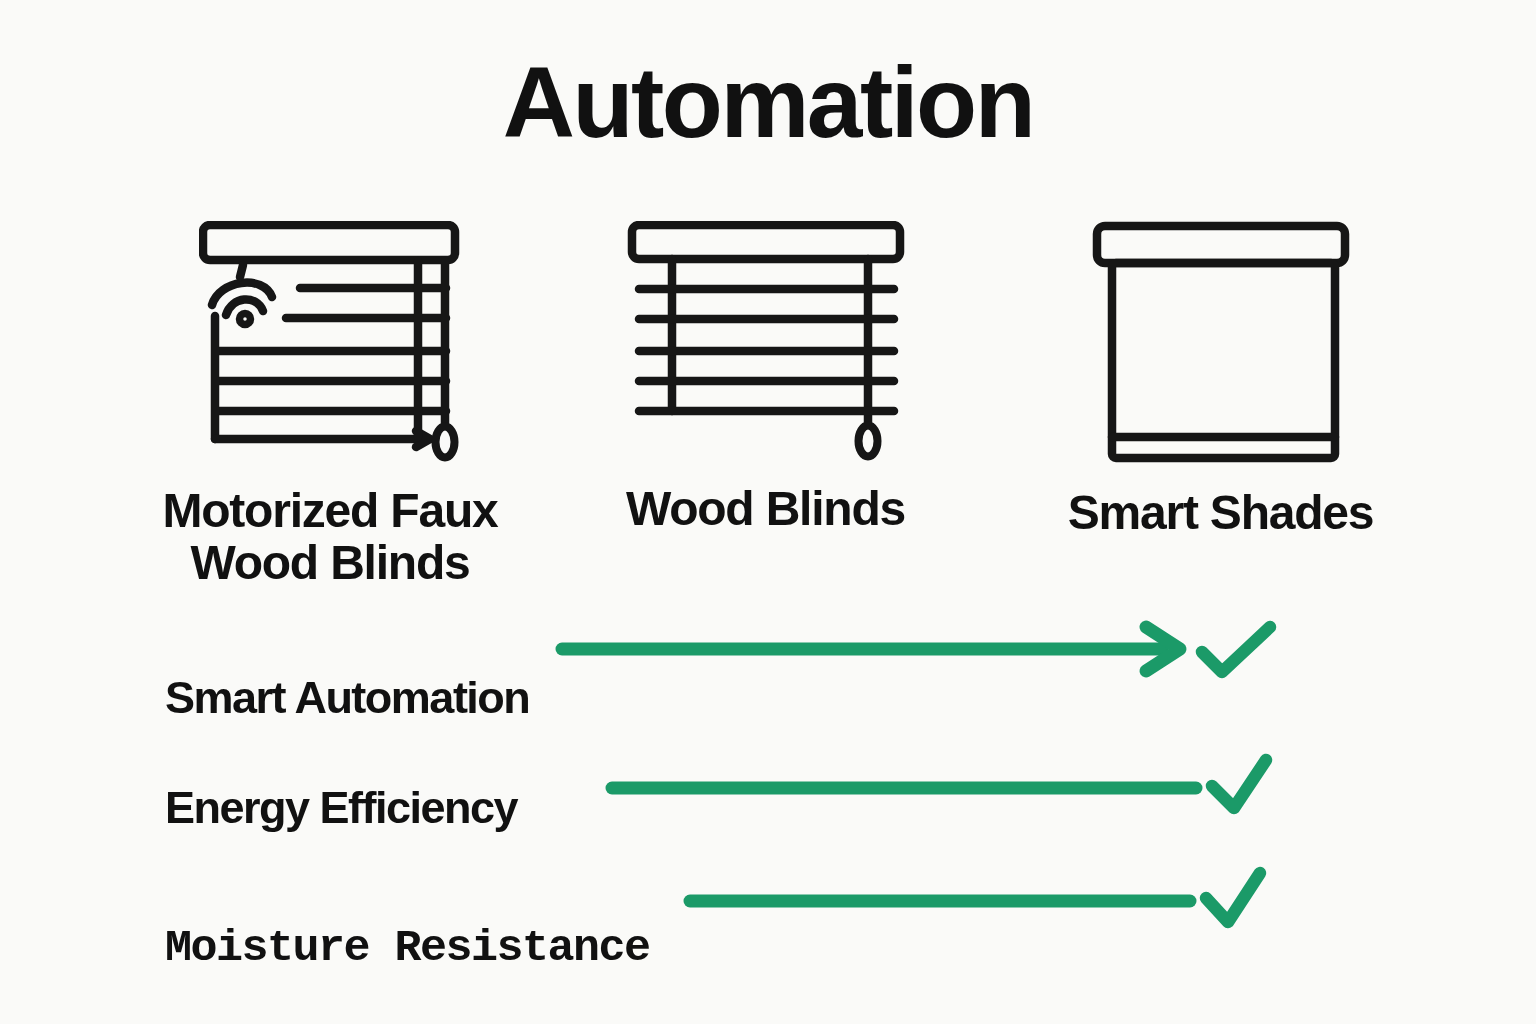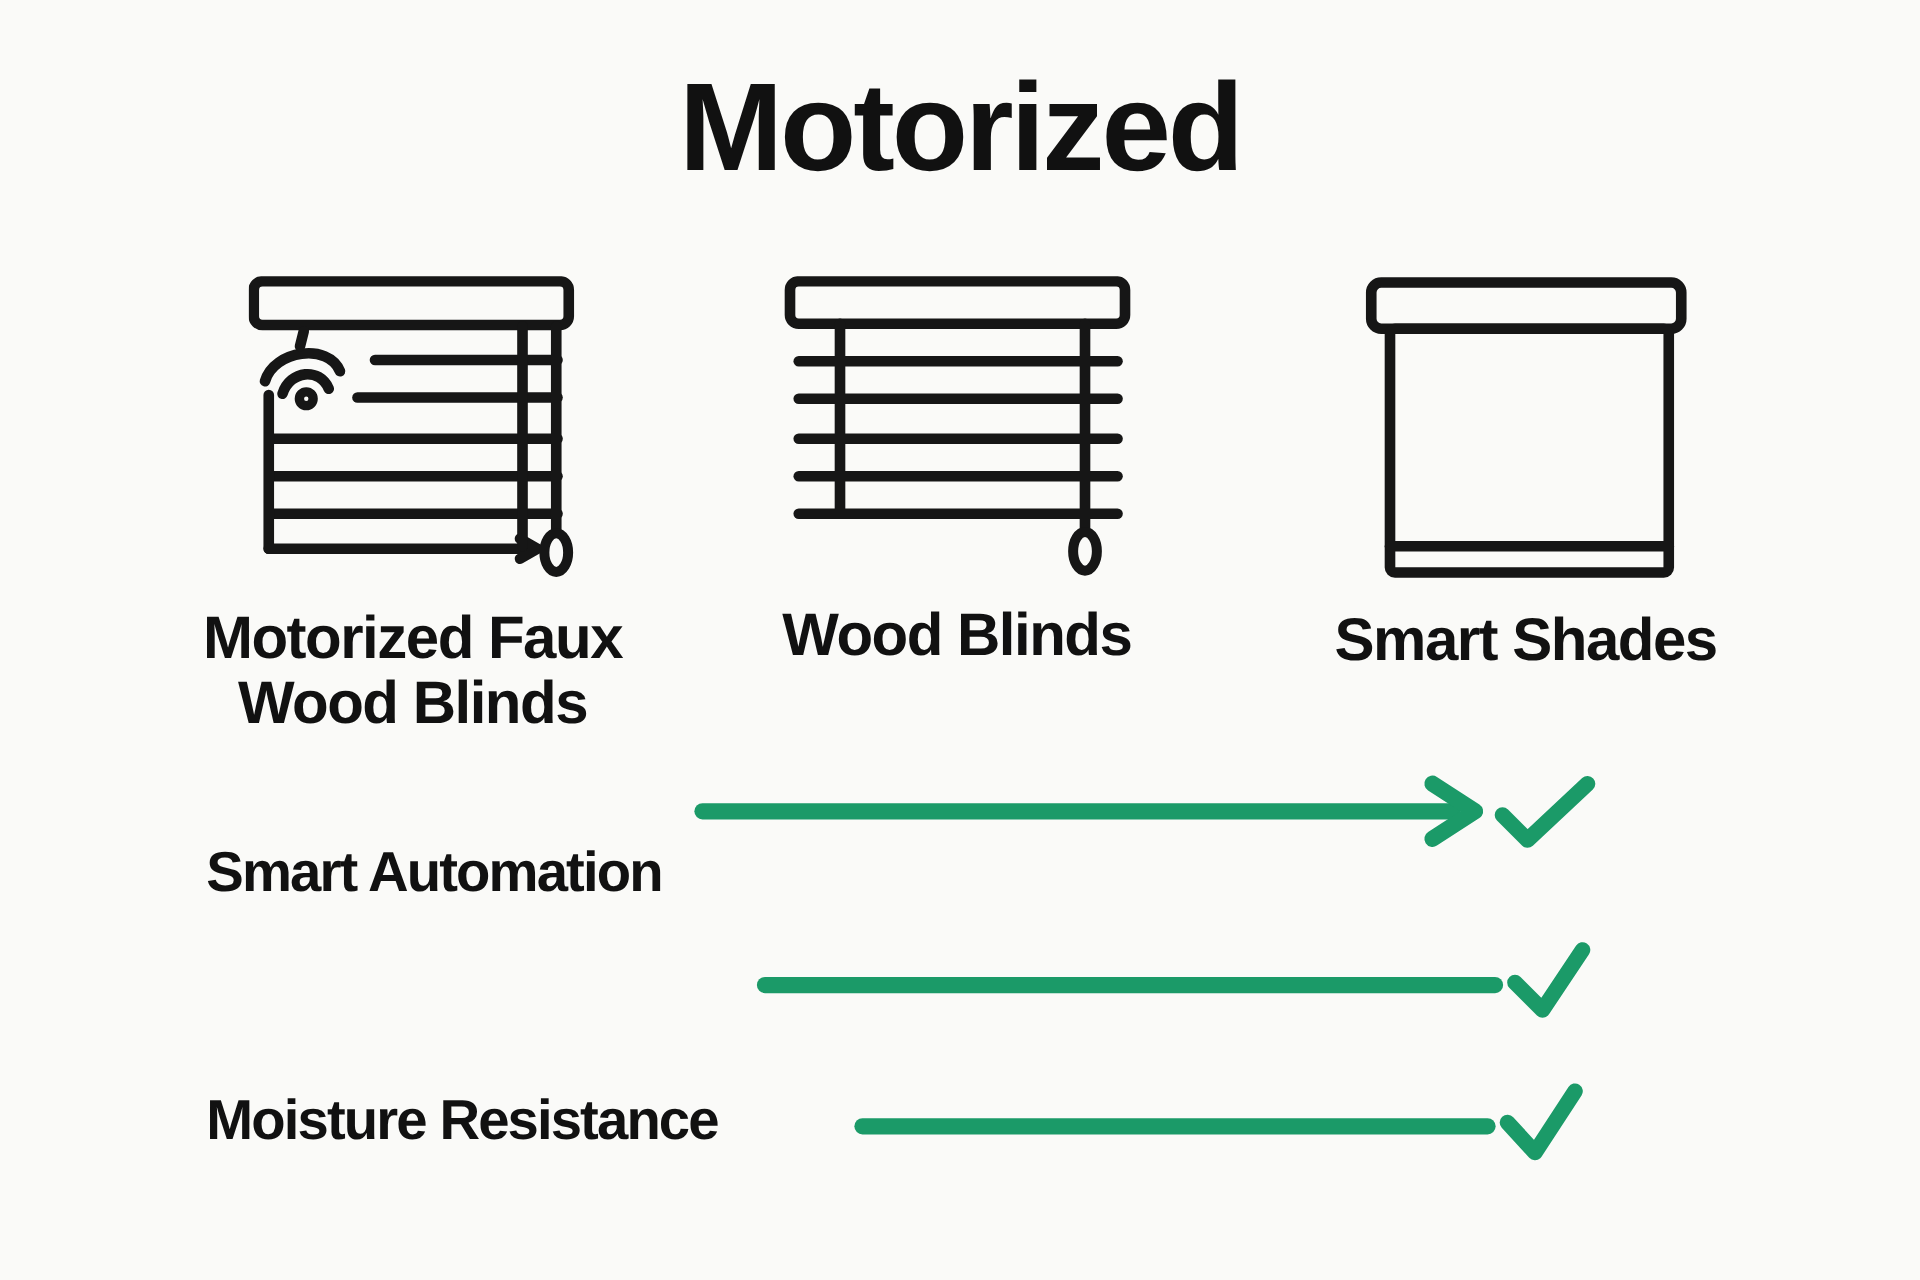--- a/index.html
+++ b/index.html
@@ -64,21 +64,21 @@
     left: 165px;
     font-size: 45px;
     font-weight: 700;
     line-height: 1.1;
     letter-spacing: -1.5px;
     color: var(--text);
     white-space: nowrap;
   }
   .feature-label.f1 { top: 673px; }
   .feature-label.f2 { top: 783px; }
-  .feature-label.f3 { top: 871px; }
+  .feature-label.f3 { top: 924px; font-family: Liberation Mono, monospace; }
   .connector {
     position: absolute;
     left: 540px;
     width: 760px;
     height: 84px;
   }
   .connector.c1 { top: 610px; }
   .connector.c2 { top: 749px; }
   .connector.c3 { top: 862px; }
   .green-stroke {
@@ -86,21 +86,21 @@
     fill: none;
     stroke-linecap: round;
     stroke-linejoin: round;
   }
 </style>
 </head>
 <body>
 
 <div class="canvas">
 
-  <h1 class="page-title">Motorized</h1>
+  <h1 class="page-title">Automation</h1>
 
   <div class="product p1">
     <svg width="262" height="242" viewBox="0 0 262 242">
       <g class="icon-stroke">
 
         <rect x="4" y="4" width="252" height="35" rx="7"></rect>
 
         <g>
           <path d="M 13 84 C 20 59, 64 53, 73 76"></path>
           <path d="M 41 56 L 44 44"></path>
@@ -164,20 +164,21 @@
 
   <div class="feature-label f1">Smart Automation</div>
   <svg class="connector c1" viewBox="0 0 760 84">
     <g class="green-stroke">
       <path d="M 22 39 H 622" stroke-width="13"></path>
       <path d="M 606 17 L 640 39 L 606 61" stroke-width="13"></path>
       <path d="M 662 42 L 682 62 L 730 17" stroke-width="12.5"></path>
     </g>
   </svg>
 
+  <div class="feature-label f2">Energy Efficiency</div>
   <svg class="connector c2" viewBox="0 0 760 84">
     <g class="green-stroke">
       <path d="M 72 39 H 656" stroke-width="13"></path>
       <path d="M 672 37 L 694 59 L 726 11" stroke-width="12.5"></path>
     </g>
   </svg>
 
   <div class="feature-label f3">Moisture Resistance</div>
   <svg class="connector c3" viewBox="0 0 760 84">
     <g class="green-stroke">

